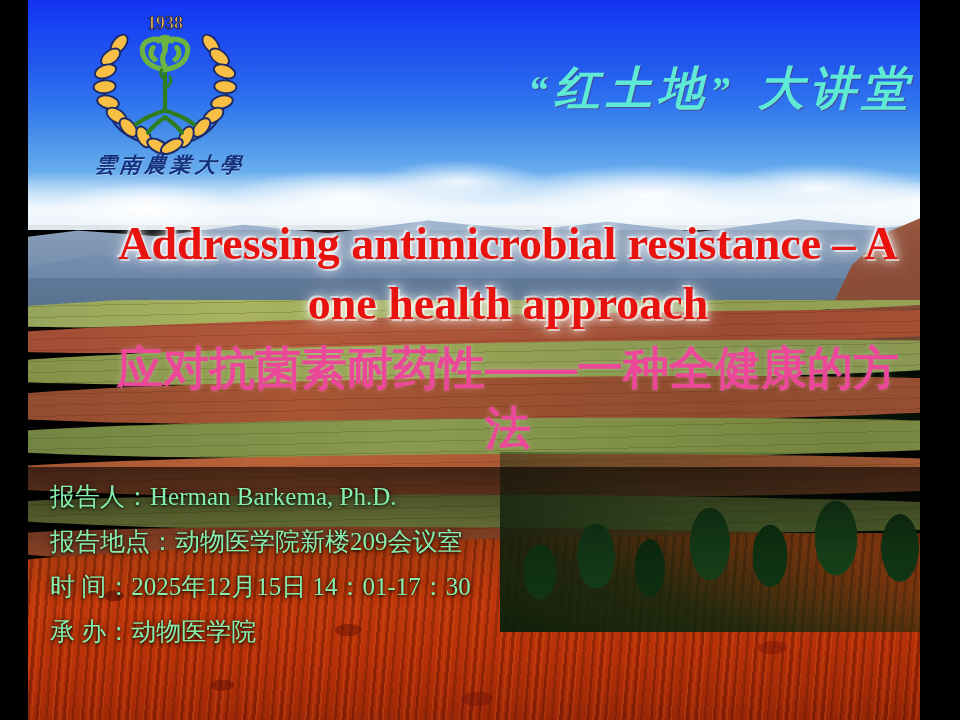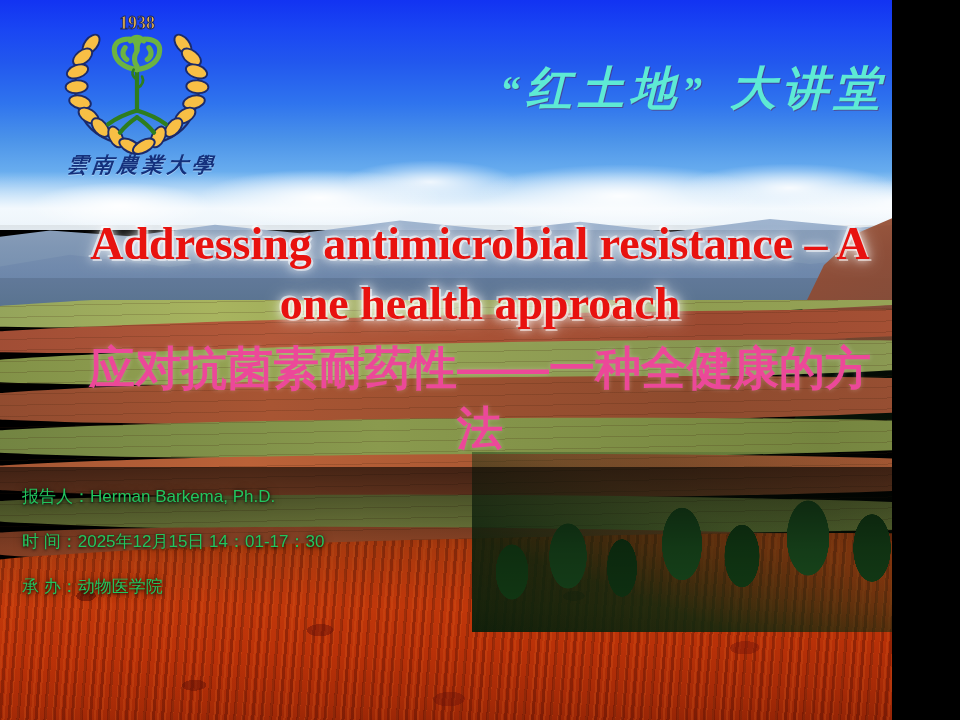--- a/index.html
+++ b/index.html
@@ -7,20 +7,21 @@
     width:960px; height:720px; overflow:hidden;
     background:#000;
     font-family:"Liberation Serif", serif;
   }
 
   
   .poster {
     position:relative;
     width:892px; height:720px;
     overflow:hidden;
+    margin-left:28px;
   }
 
   
   .bg { position:absolute; inset:0; }
   .sky2 {
     position:absolute; left:0; top:0; width:960px; height:225px;
     background:linear-gradient(180deg,
        #1233f2 0%, #1a47f3 14%, #2258ee 28%,
        #2f74ee 46%, #4b93e9 62%,
        #6cb0ef 78%, #9ccdf4 90%, #cfe6f7 100%);
@@ -190,23 +191,23 @@
     font-family:"Liberation Sans", sans-serif;
     font-weight:700;
     font-size:46px; line-height:60px;
     color:#ec4899;
     text-shadow:0 0 5px rgba(255,255,255,.25);
   }
 
   
   .info {
     position:absolute; left:22px; top:474px; width:700px;
-    color:#22c55e;
-    font-family:Liberation Sans, sans-serif;
-    font-size:17px;
+    color:#86efac;
+    font-family:Liberation Serif, serif;
+    font-size:25px;
     line-height:45px;
     text-shadow:0 1px 3px rgba(0,0,0,.9), 0 0 8px rgba(0,0,0,.6);
     white-space:nowrap;
   }
   .info .row { display:block; }
 </style>
 </head>
 <body>
 
 <div class="poster">
@@ -306,17 +307,18 @@
     <div>one health approach</div>
   </div>
 
   <div class="title-cn">
     <div>应对抗菌素耐药性——一种全健康的方</div>
     <div>法</div>
   </div>
 
   <div class="info">
     <span class="row">报告人：Herman Barkema, Ph.D.</span>
+    <span class="row">报告地点：动物医学院新楼209会议室</span>
     <span class="row">时 间：2025年12月15日  14：01-17：30</span>
     <span class="row">承 办：动物医学院</span>
   </div>
 
 </div>
 
 </body></html>

